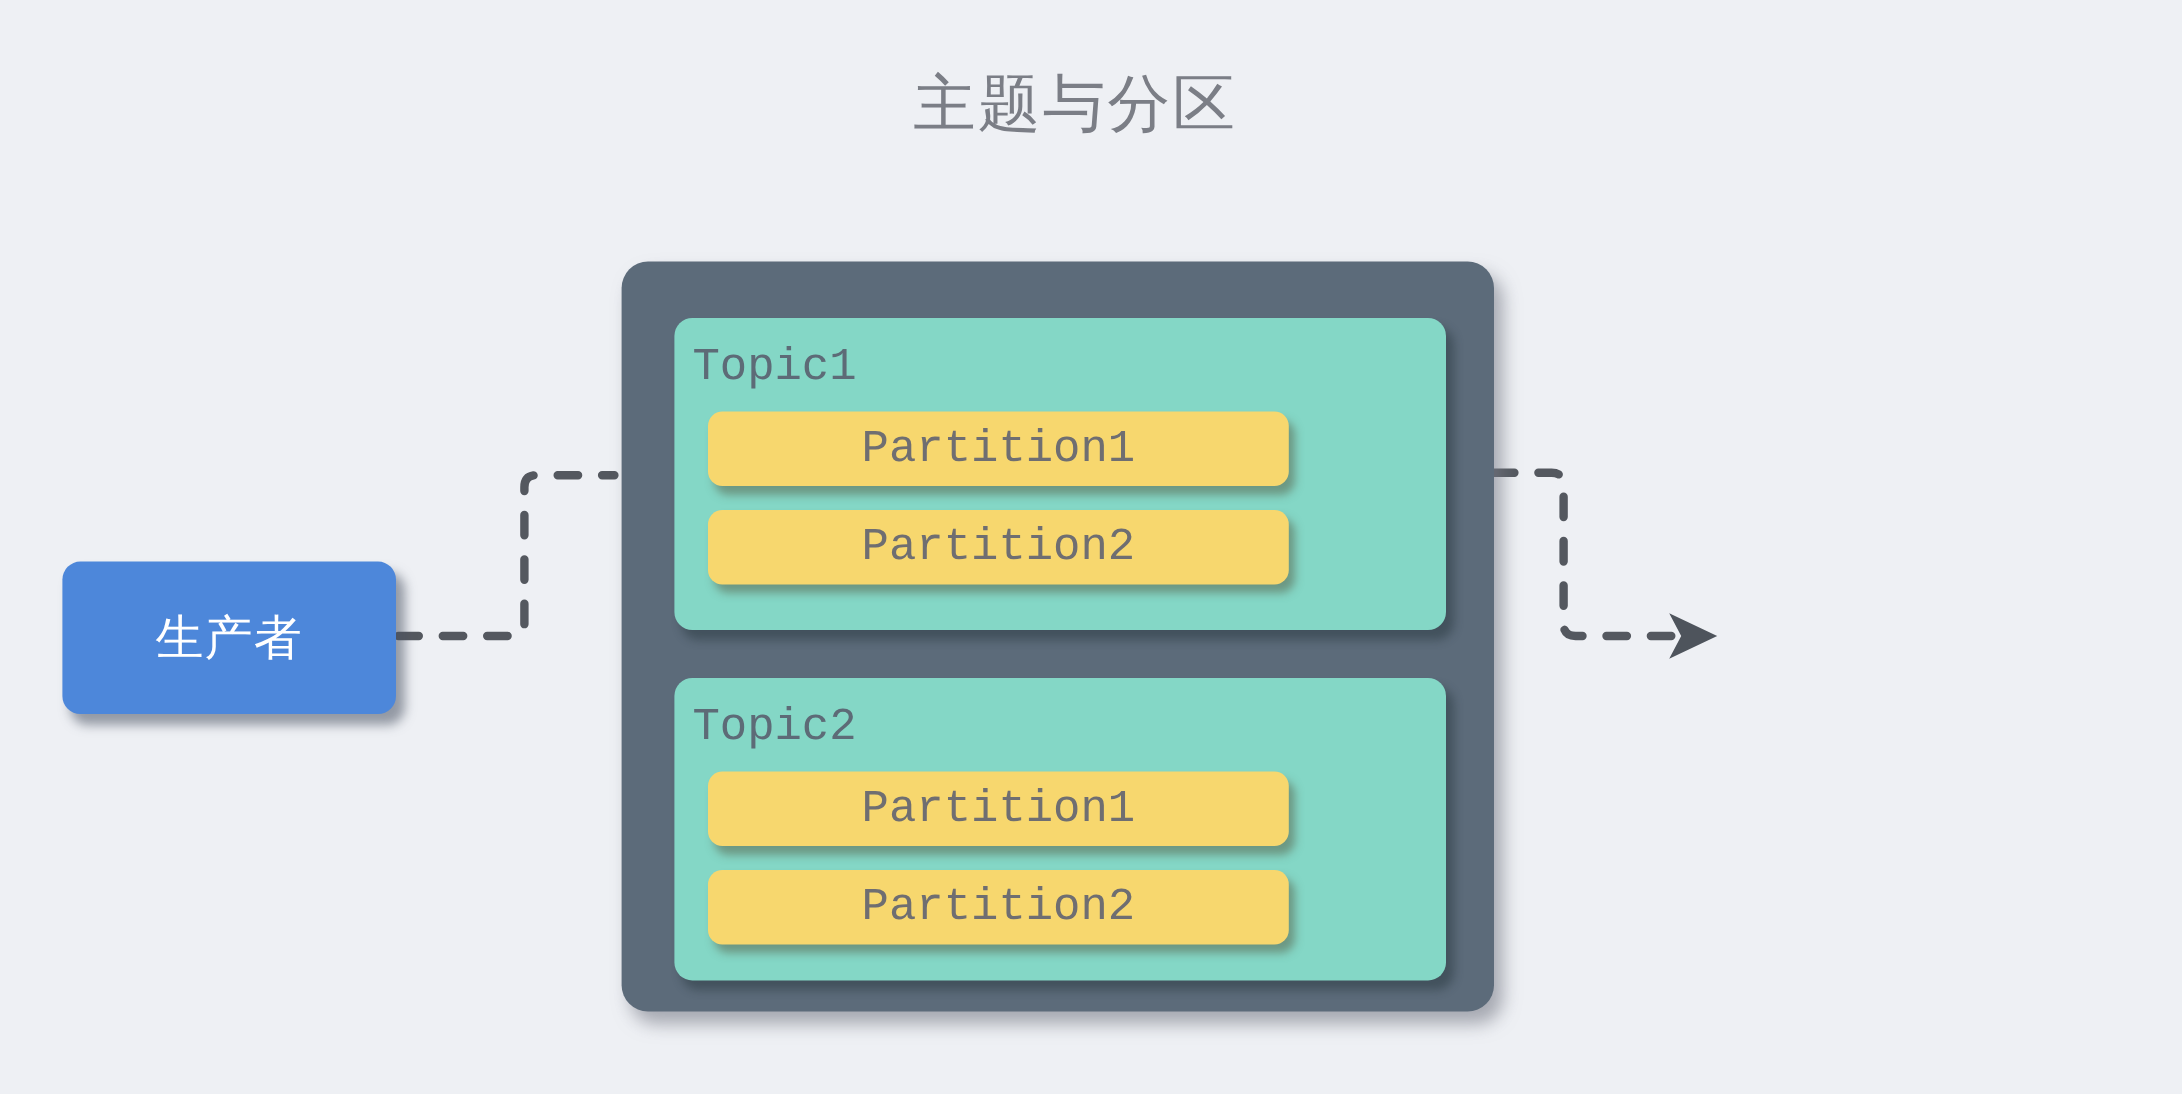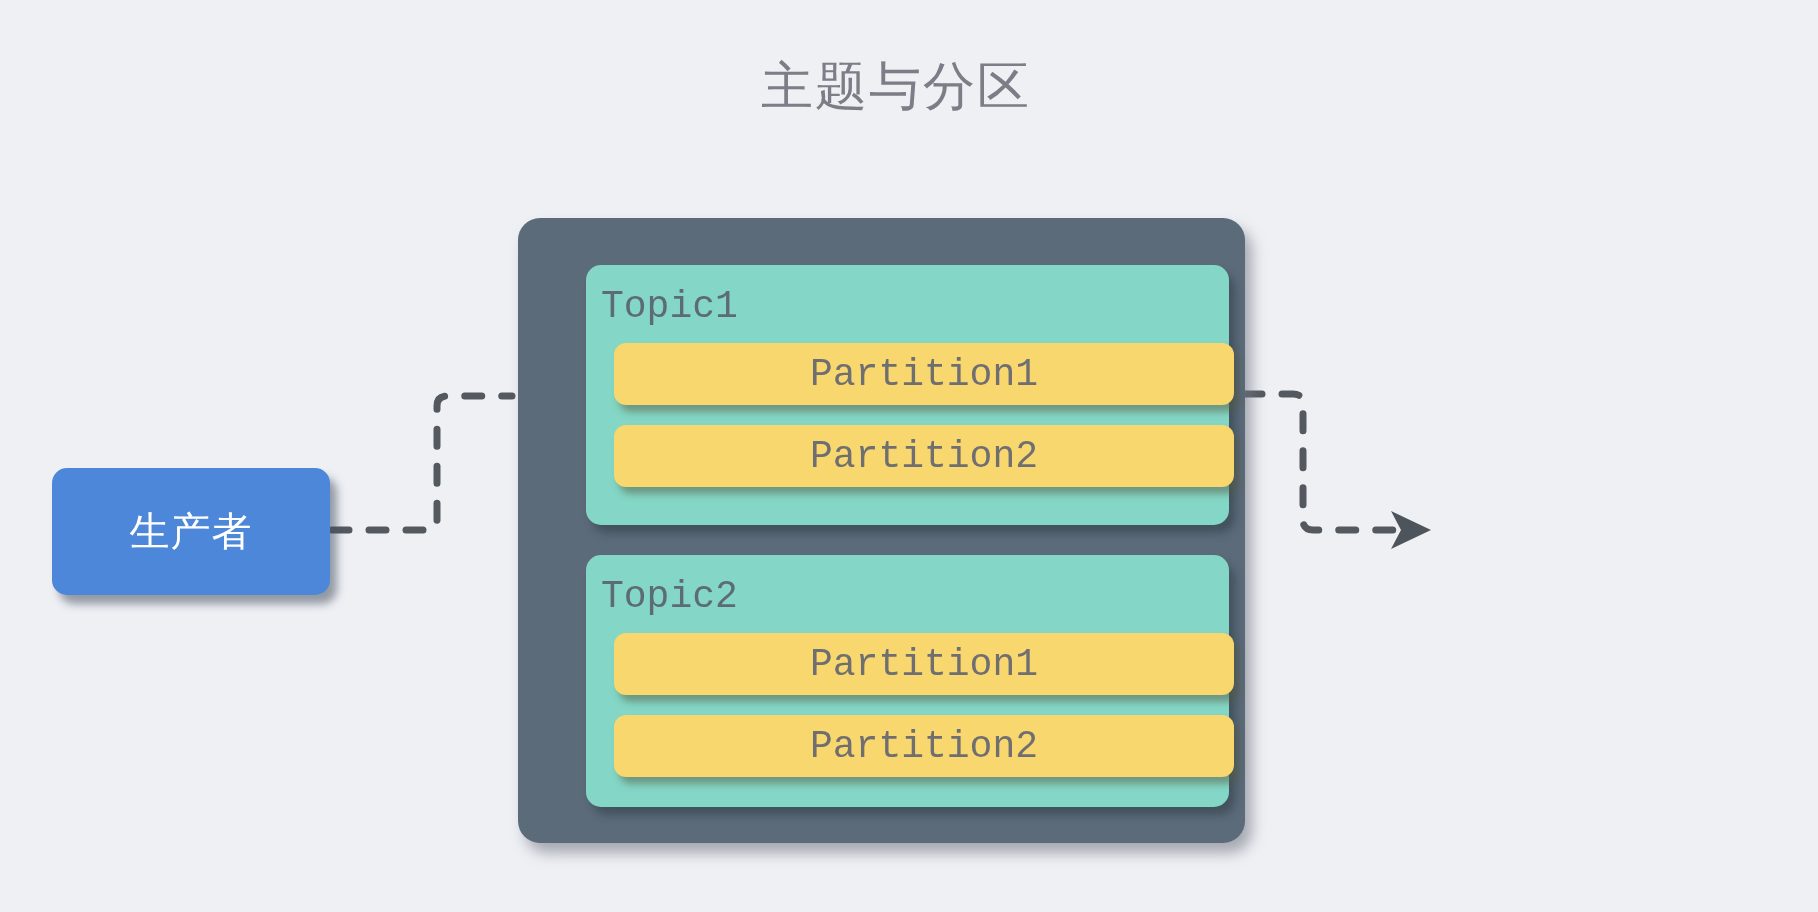--- a/index.html
+++ b/index.html
@@ -63,33 +63,32 @@
     background: var(--broker-bg);
     border-radius: 22px;
     box-shadow: 7px 10px 14px rgba(118, 122, 134, 0.6);
   }
   .topic {
     position: absolute;
     left: 44px; width: 643px;
     background: var(--topic-bg);
     border-radius: 15px;
     box-shadow: 6px 8px 8px rgba(36, 52, 58, 0.45);
-    margin-left: 24px;
   }
   .topic--one { top: 47px; height: 260px; }
-  .topic--two { top: 337px; height: 252px; }
+  .topic--two { top: 347px; height: 252px; }
   .topic-label {
     position: absolute;
     top: 20px; left: 15px;
     font-size: 38px;
     color: var(--topic-text);
   }
   .partition {
     position: absolute;
-    left: 28px; width: 620px; height: 62px;
+    left: 28px; width: 484px; height: 62px;
     background: var(--partition-bg);
     border-radius: 12px;
     box-shadow: 5px 7px 7px rgba(86, 90, 66, 0.5);
     display: flex;
     align-items: center;
     justify-content: center;
     font-size: 38px;
     color: var(--partition-text);
     text-align: right;
   }

